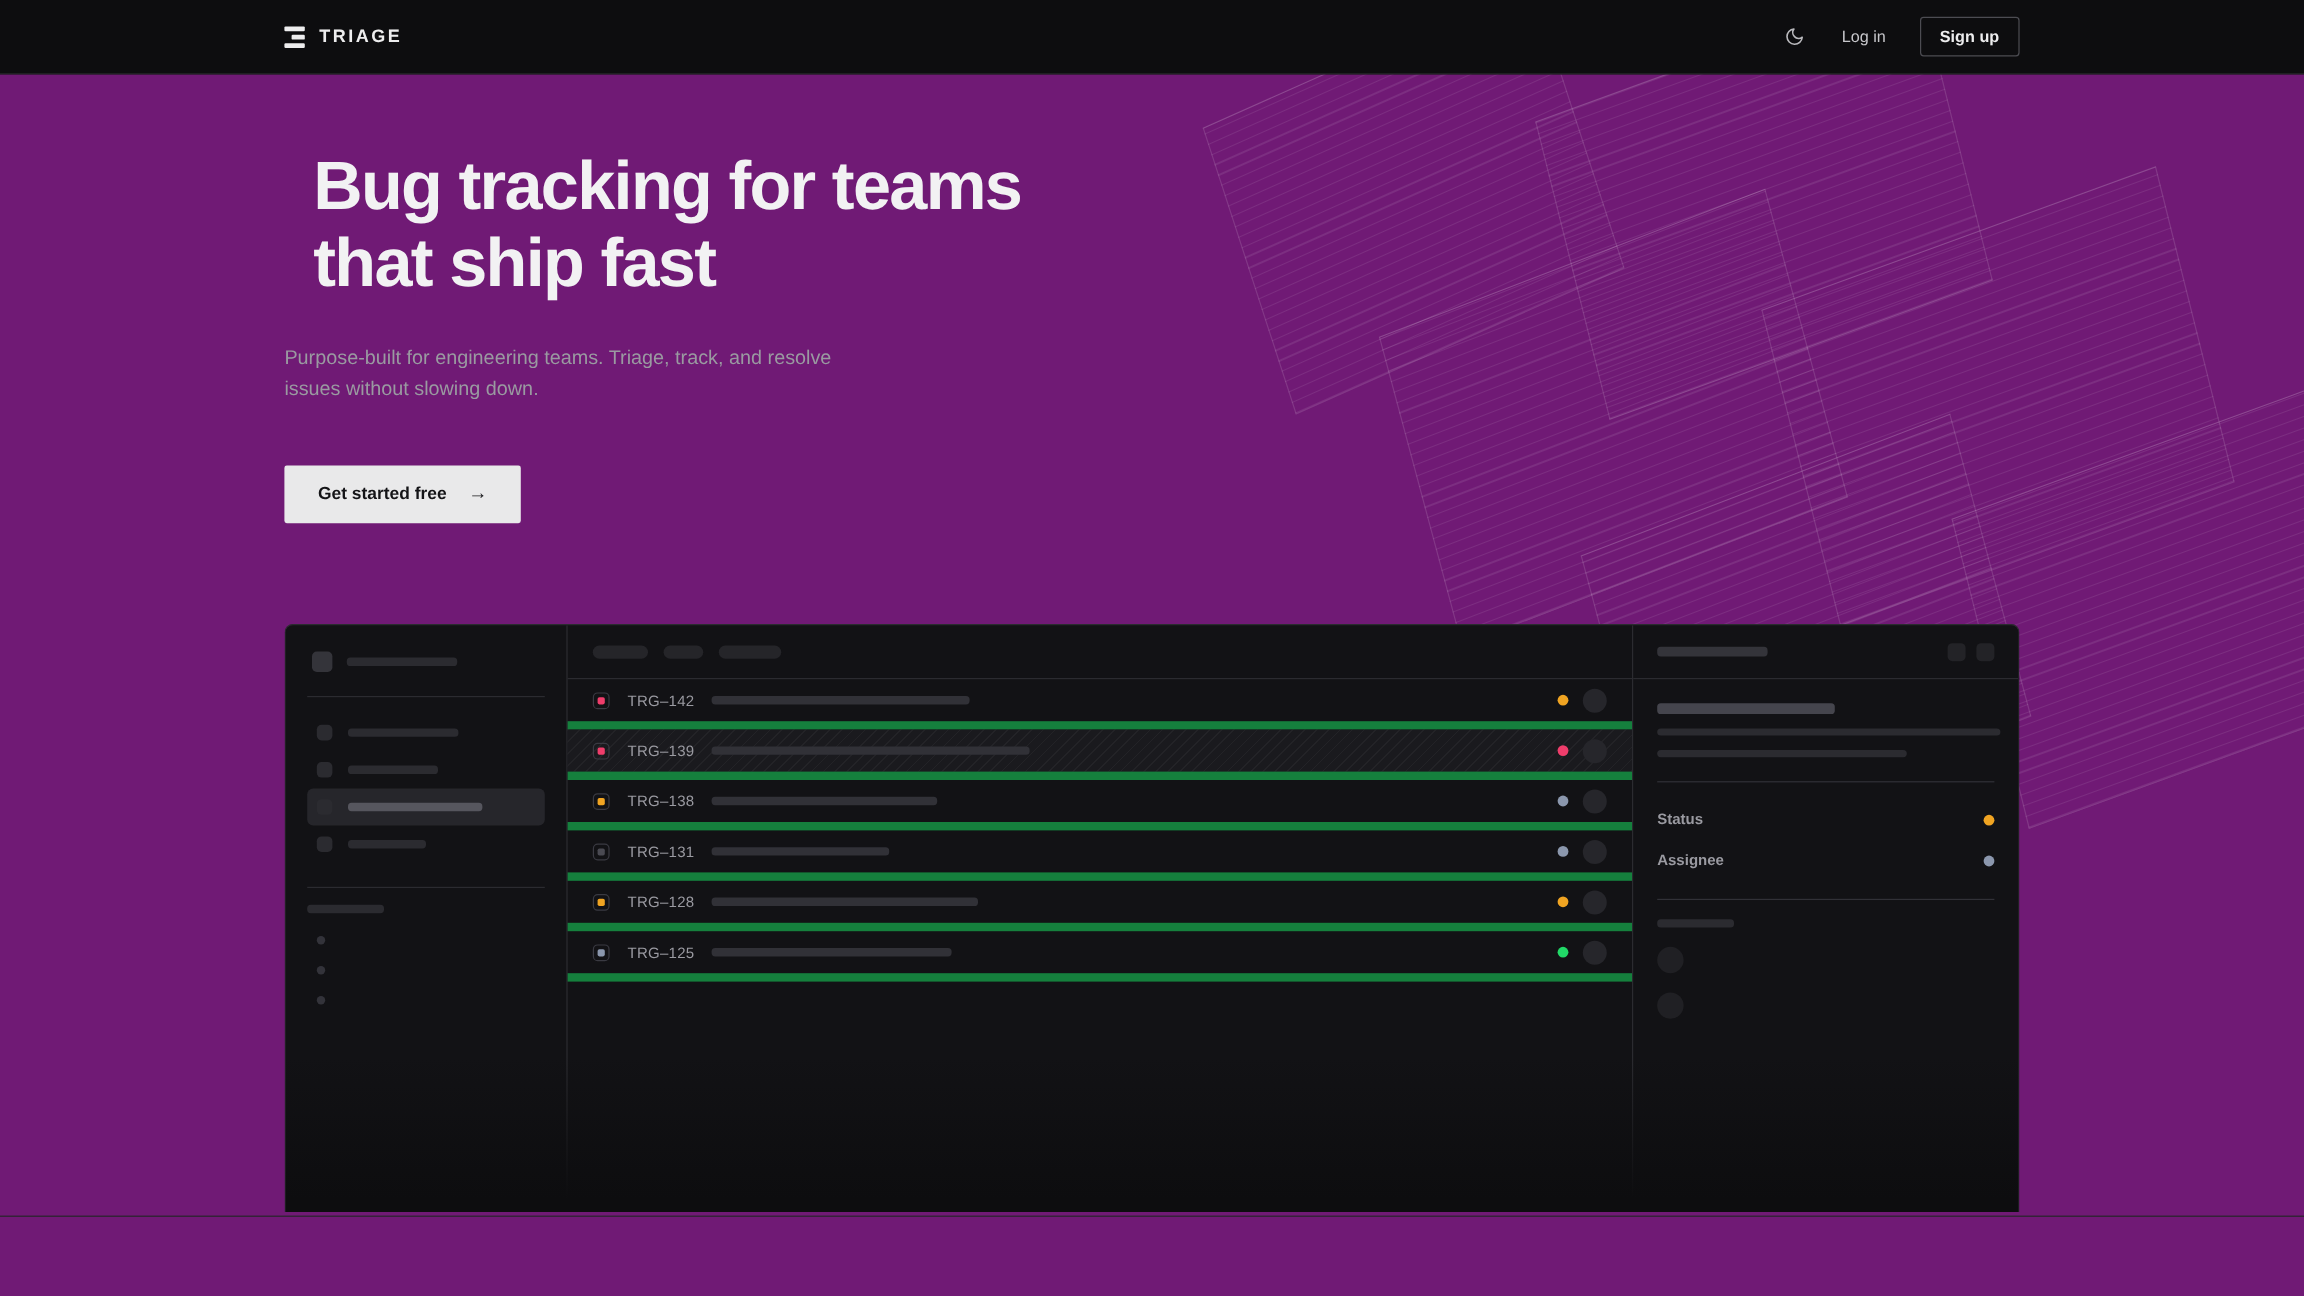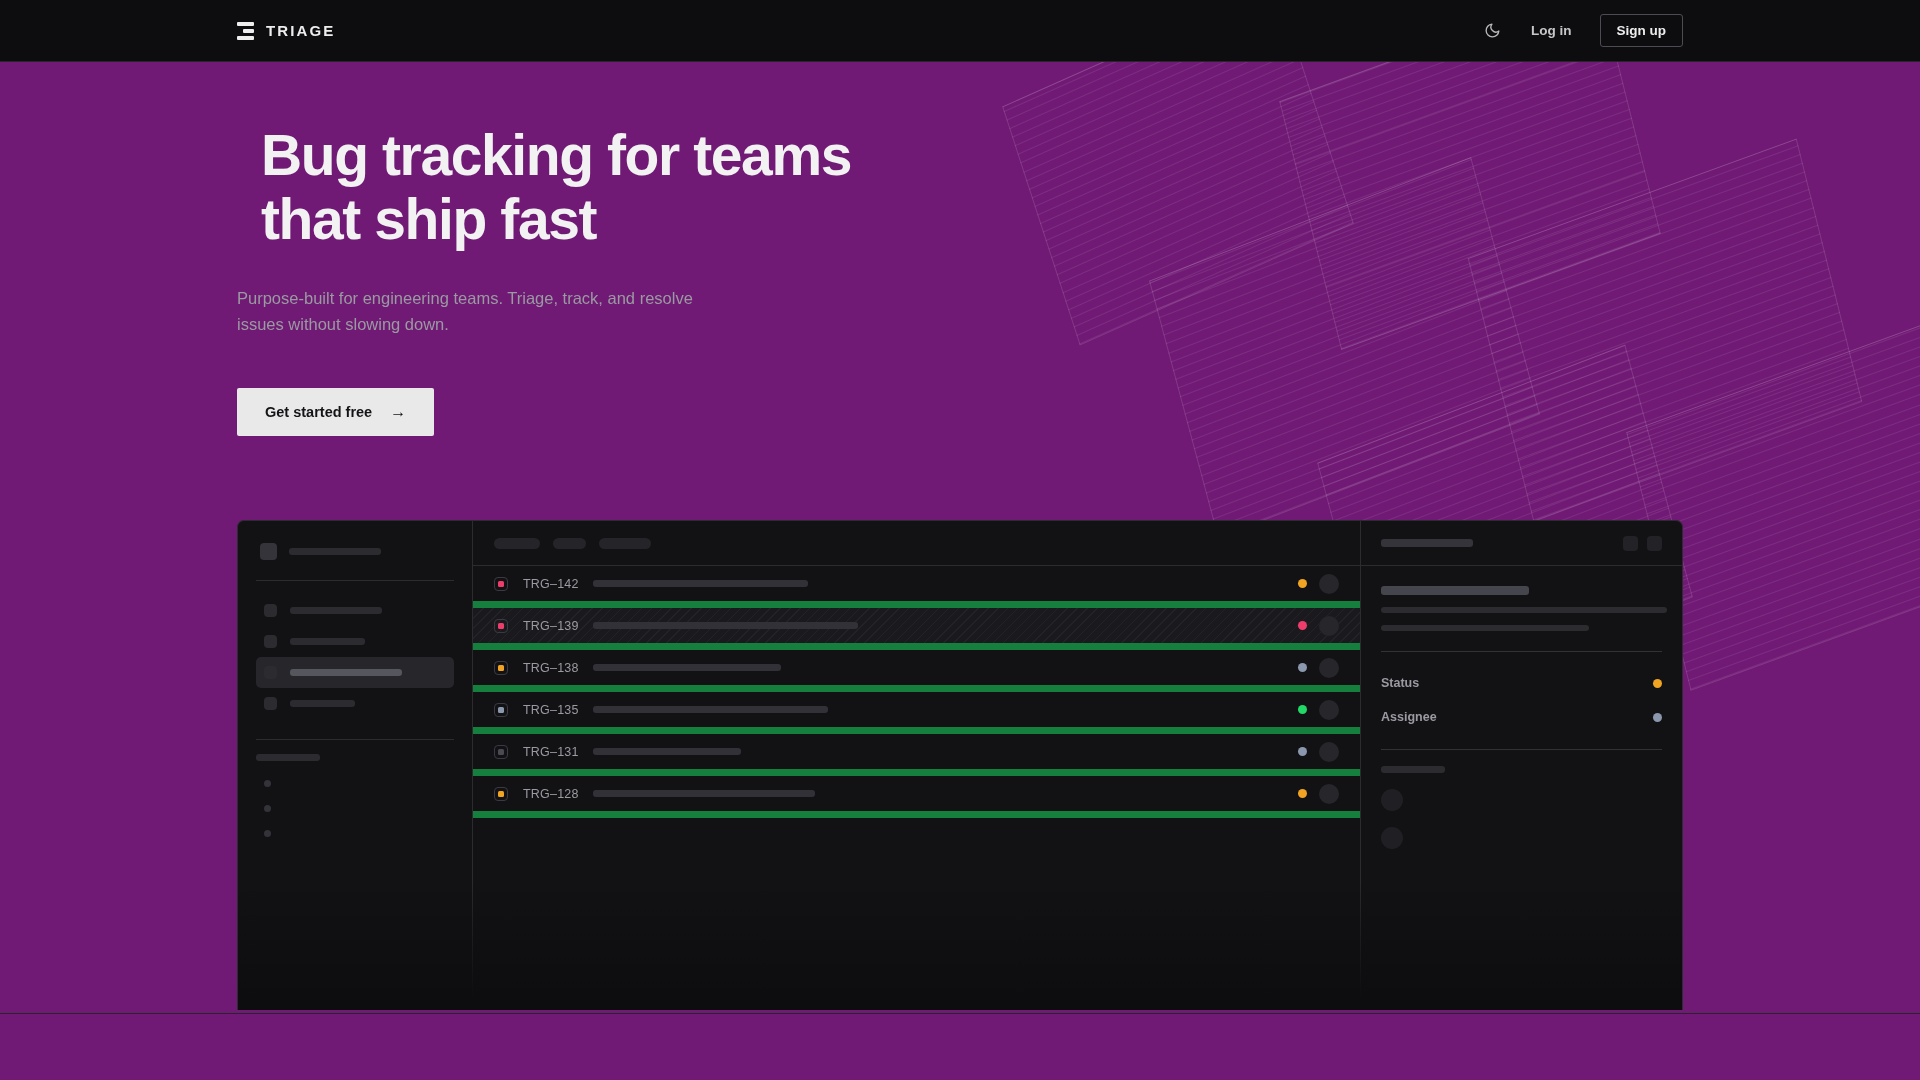--- a/index.html
+++ b/index.html
@@ -40,21 +40,21 @@
   .brand { display:flex; align-items:center; gap:12px; }
   .logo-mark { display:flex; flex-direction:column; gap:3px; width:17px; }
   .logo-mark i { display:block; height:4px; background:#ededee; border-radius:1px; }
   .logo-mark i:nth-child(1){ width:17px; }
   .logo-mark i:nth-child(2){ width:11px; margin-left:6px; }
   .logo-mark i:nth-child(3){ width:17px; }
   .brand-name { color:#ededee; font-size:15px; font-weight:700; letter-spacing:2.1px; }
 
   .nav-right { margin-left:auto; display:flex; align-items:center; gap:28px; }
   .icon-btn { width:22px; height:22px; display:flex; align-items:center; justify-content:center; color:#b9b9bd; }
-  .nav-link { color:#c7c7cb; font-size:13.5px;font-weight:bold; }
+  .nav-link { color:#c7c7cb; font-size:13.5px; }
   .btn-outline {
     border:1px solid #4c4c52; color:#ededee;
     font-size:13.5px; font-weight:600;
     padding:8px 16px; border-radius:3px; background:transparent;
   }
 
   
   .hero { position:relative; z-index:3; padding:62px 237px 0; }
   .hero h1 {
     color:#f2f2f3; font-size:57px; line-height:1.12;
@@ -279,48 +279,48 @@
               </span>
               <span class="row-key">TRG–138</span>
               <span class="row-bar" style="width:188px"></span>
               <span class="row-right">
                 <span class="sdot" style="background:#8b97ad"></span>
                 <span class="av"></span>
               </span>
             </div>
             <div class="row">
               <span class="prio">
-                <i style="background:#8b97ad"></i>
-              </span>
-              <span class="row-key">TRG–135</span>
-              <span class="row-bar" style="width:235px"></span>
-              <span class="row-right">
-                <span class="sdot" style="background:#21d967"></span>
-                <span class="av"></span>
-              </span>
-            </div>
-            <div class="row">
-              <span class="prio">
                 <i style="background:#4a4a52"></i>
               </span>
               <span class="row-key">TRG–131</span>
               <span class="row-bar" style="width:148px"></span>
               <span class="row-right">
                 <span class="sdot" style="background:#8b97ad"></span>
                 <span class="av"></span>
               </span>
             </div>
             <div class="row">
               <span class="prio">
                 <i style="background:#f0a422"></i>
               </span>
               <span class="row-key">TRG–128</span>
               <span class="row-bar" style="width:222px"></span>
               <span class="row-right">
                 <span class="sdot" style="background:#f0a422"></span>
+                <span class="av"></span>
+              </span>
+            </div>
+            <div class="row">
+              <span class="prio">
+                <i style="background:#8b97ad"></i>
+              </span>
+              <span class="row-key">TRG–125</span>
+              <span class="row-bar" style="width:200px"></span>
+              <span class="row-right">
+                <span class="sdot" style="background:#21d967"></span>
                 <span class="av"></span>
               </span>
             </div>
           </div>
       </div>
 
       <aside class="mk-detail">
         <div class="detail-head">
           <span class="sk" id="detail-head-bar" style="width: 92px;"></span>
           <span class="acts" id="detail-actions">

